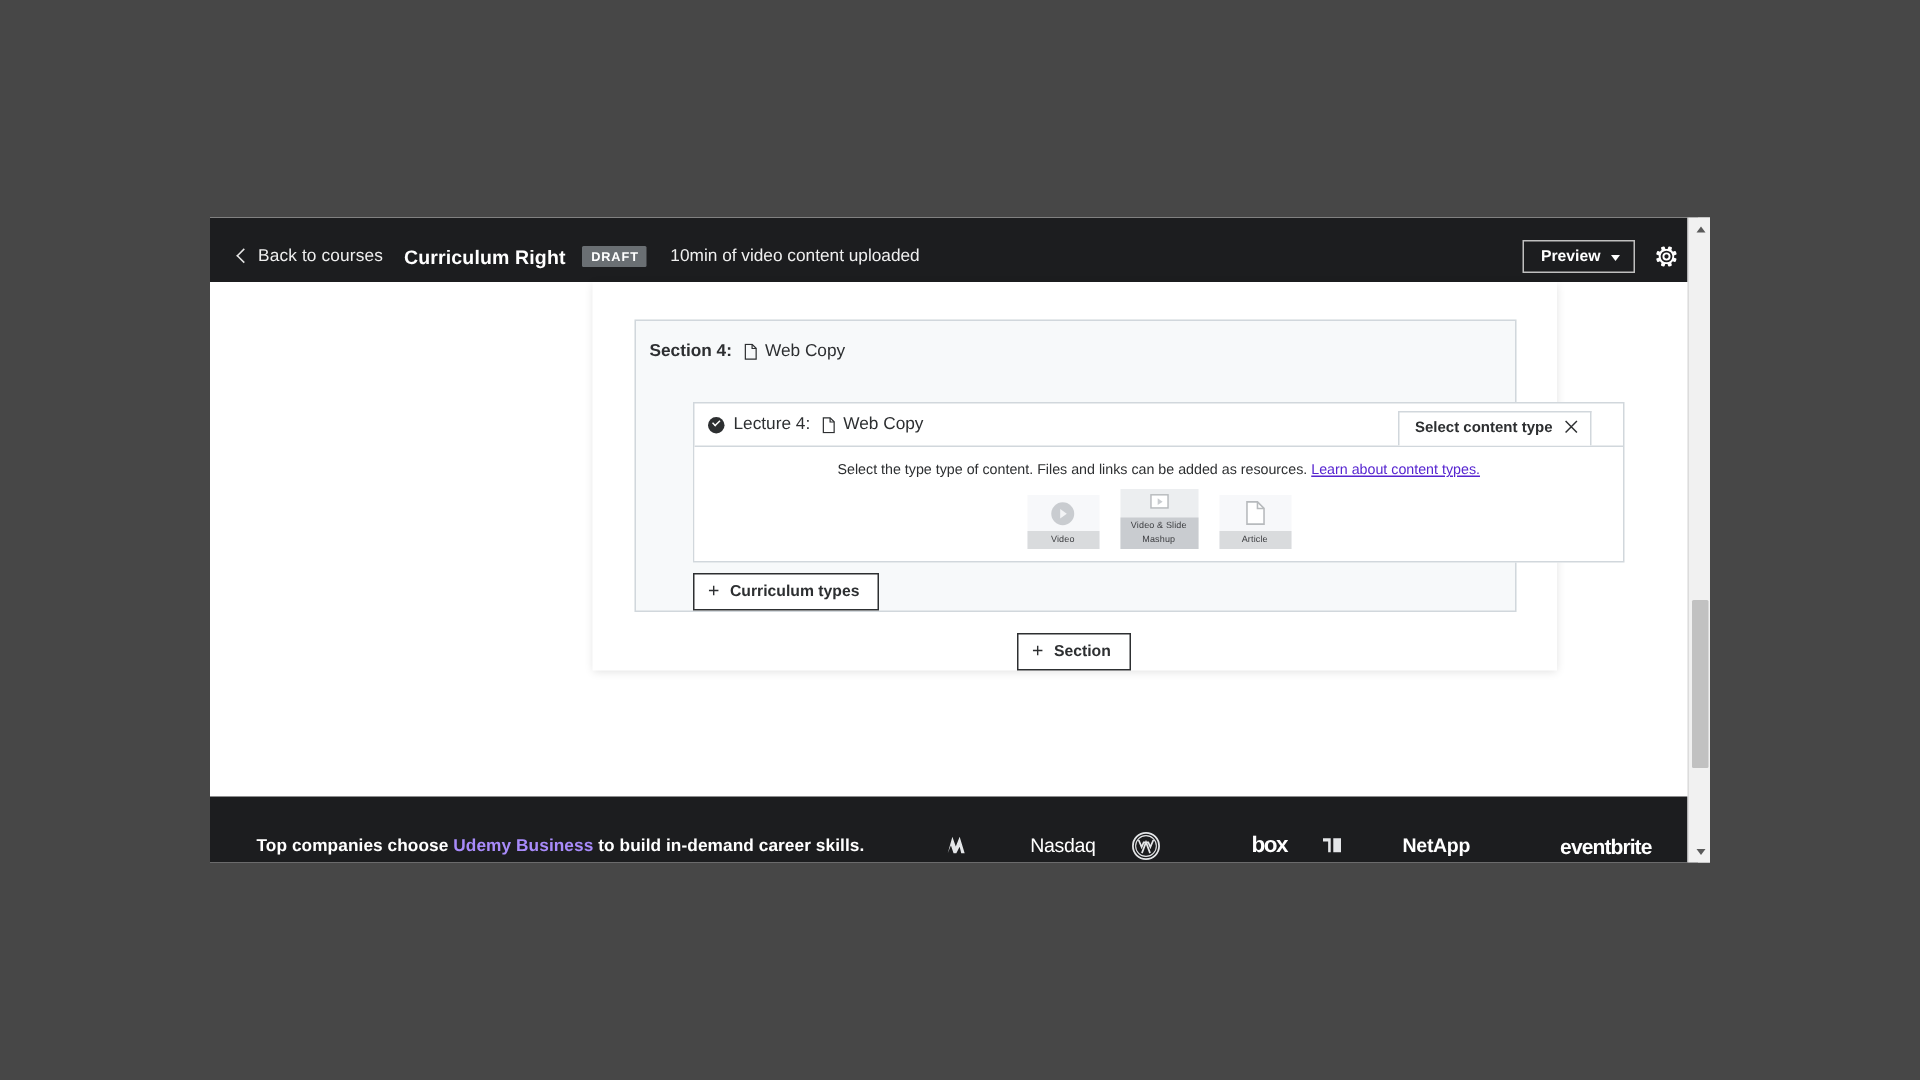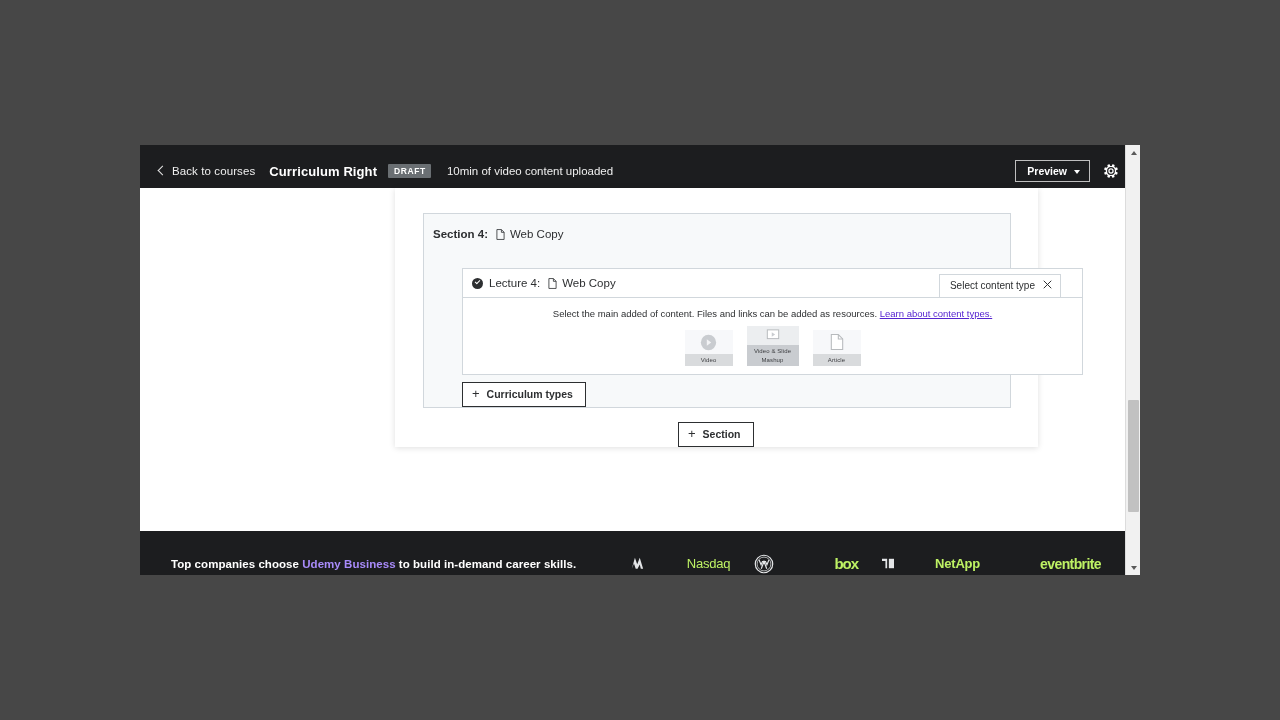--- a/index.html
+++ b/index.html
@@ -134,21 +134,21 @@
   #lecture-name { font-weight: 400; }
 
   
   #select-tab {
     position: absolute; right: 21px; top: 5px;
     background: #ffffff;
     border: 1px solid #d1d7dc;
     border-bottom: none;
     padding: 5px 8px 6px 10px;
     display: flex; align-items: flex-start; gap: 8px;
-    font-size: 10px; font-weight: 400; color: #2d2f31;
+    font-size: 10px; font-weight: 700; color: #2d2f31;
     z-index: 5;
   }
   #close-tab-icon { cursor: pointer; display: block; }
 
   
   #content-picker {
     border-top: 1px solid #d1d7dc;
     background: #ffffff;
     padding: 9px 0 8px 0;
     text-align: center;
@@ -220,21 +220,21 @@
   #cta-text {
     font-size: 11.5px; font-weight: 700; color: #ffffff;
     letter-spacing: .05px; white-space: nowrap;
   }
   #cta-brand { color: #a88bfa; }
   #logo-strip {
     margin-left: auto; display: flex; align-items: center; gap: 24px;
     color: #e4e6e8;
   }
   .logo { display: flex; align-items: center; gap: 5px; }
-  .logo-text { font-size: 13px; font-weight: 700; letter-spacing: -.2px; color: #bef264; padding-left: 36px; }
+  .logo-text { font-size: 13px; font-weight: 700; letter-spacing: -.2px; color: #ffffff; padding-left: 36px; }
   .logo-text.thin { font-weight: 400; }
   #logo-box-text { font-size: 15px; font-weight: 700; letter-spacing: -1px; }
   #logo-eventbrite-text { font-size: 14px; font-weight: 700; letter-spacing: -.6px; }
 
   
   #scrollbar {
     position: absolute; right: 0; top: 0;
     width: 15px; height: 430px;
     background: #f1f1f1;
     border-left: 1px solid #dcdcdc;
@@ -316,21 +316,21 @@
             <div id="select-tab">
               <span>Select content type</span>
               <svg id="close-tab-icon" width="9" height="9" viewBox="0 0 10 10">
                 <path stroke="#2d2f31" stroke-width="1.1" d="M.8.8l8.4 8.4M9.2.8L.8 9.2"></path>
               </svg>
             </div>
           </div>
 
           <div id="content-picker">
             <div id="picker-desc">
-              <span>Select the main added of content. Files and links can be added as resources.</span>
+              <span>Select the type type of content. Files and links can be added as resources.</span>
               <span id="picker-link">Learn about content types.</span>
             </div>
 
             <div id="picker-cards">
 
               <div class="ctype-card">
                 <span class="ctype-glyph">
                   <svg width="17" height="17" viewBox="0 0 20 20">
                     <circle cx="10" cy="10" r="9" fill="#c9ccd0"></circle>
                     <path d="M8 6.2l5.2 3.8L8 13.8z" fill="#f2f3f5"></path>

